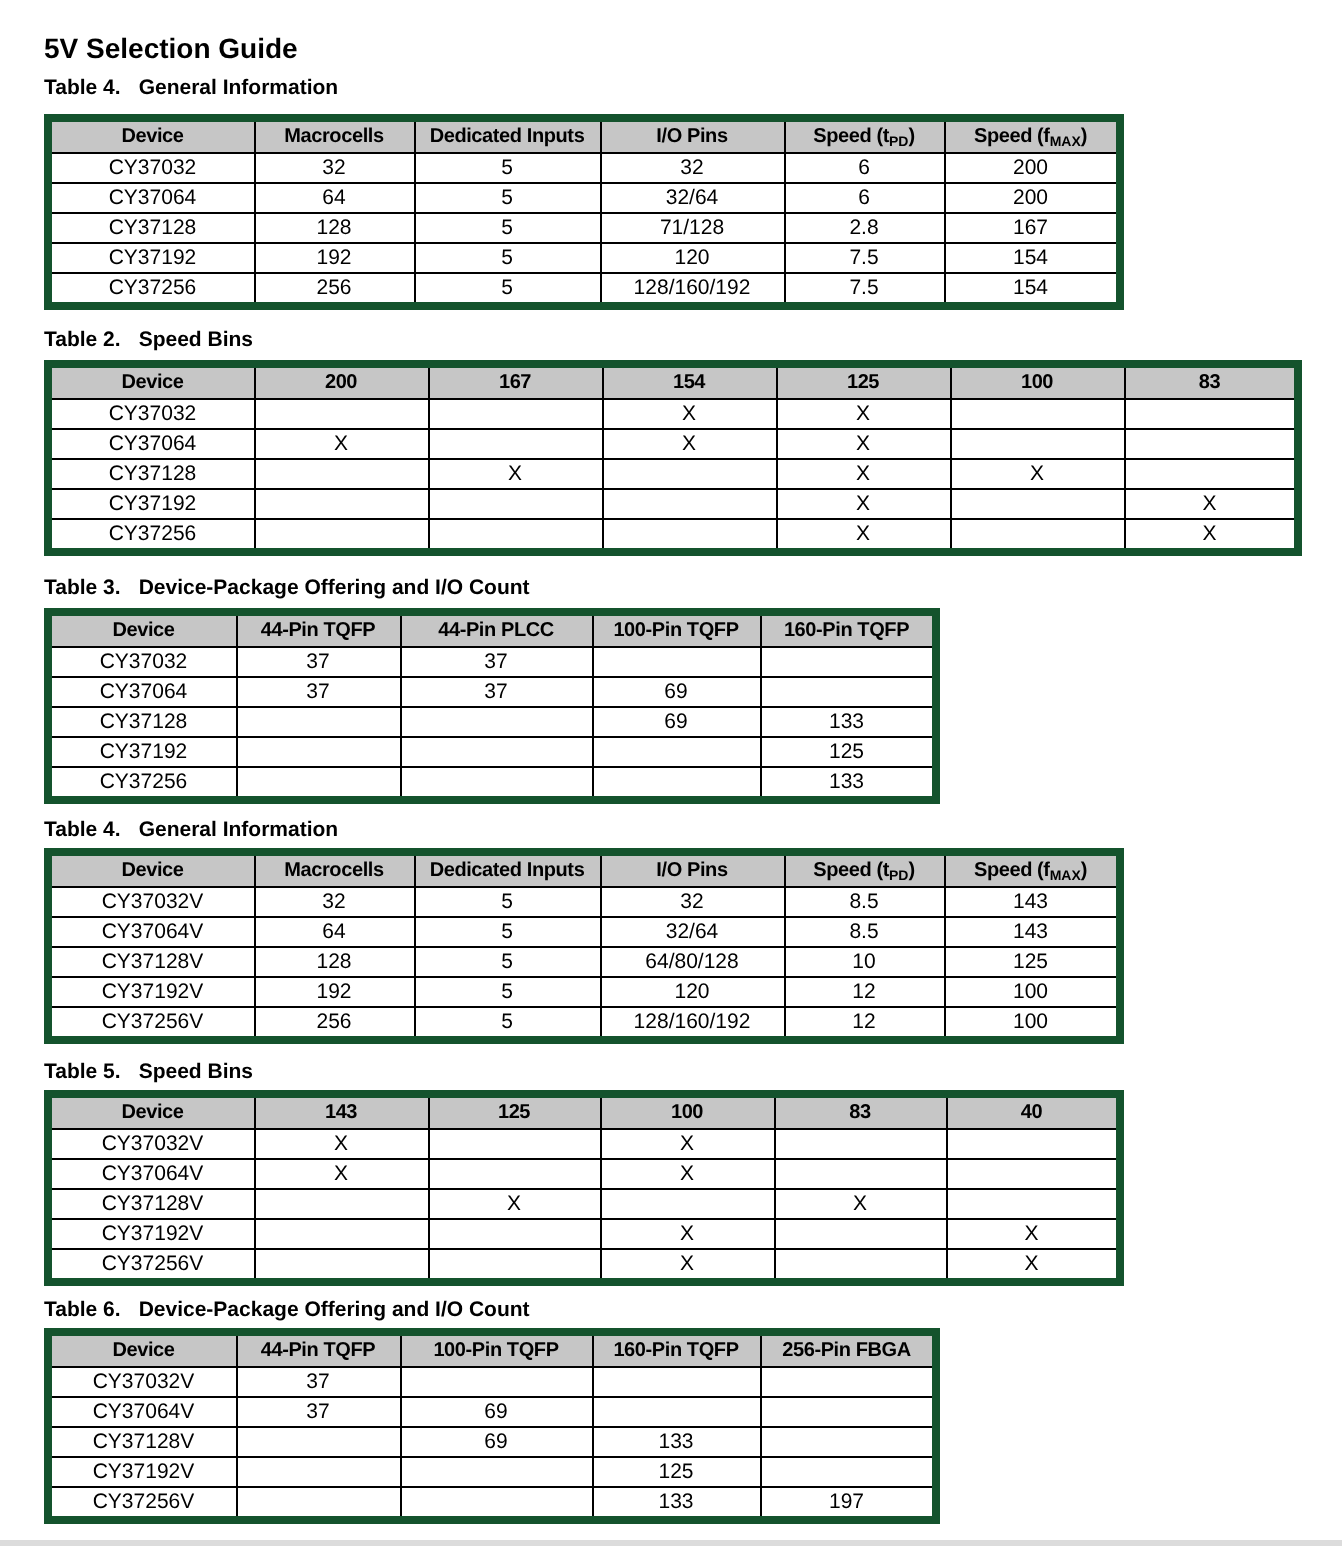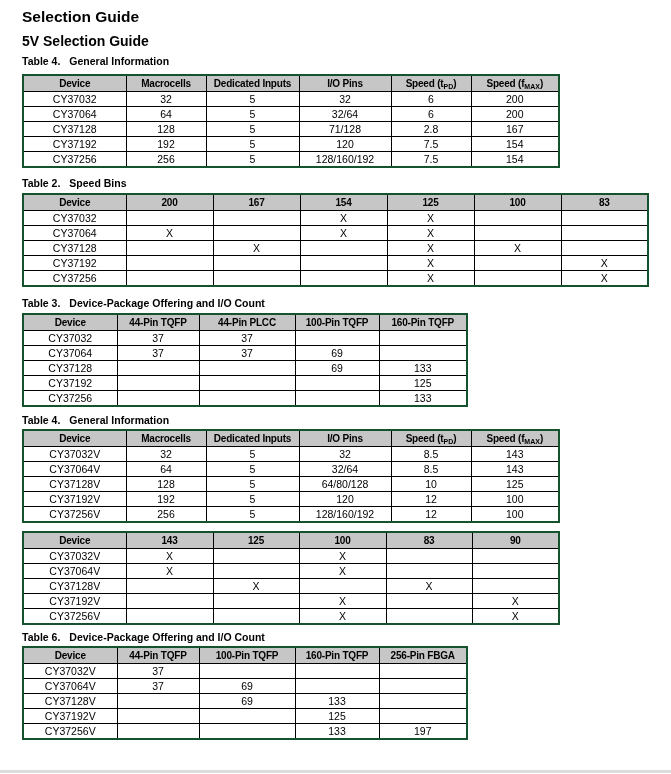--- a/index.html
+++ b/index.html
@@ -29,21 +29,21 @@
 
   .caption {
     font-size:10.5px; line-height:12px; font-weight:bold; margin:0;
     white-space:nowrap;
   }
   .cap-title { margin-left:9px;margin-top:42px; }
 
   table.dtable {
     border-collapse:collapse;
     table-layout:fixed;
-    border:2px solid #14532d;
+    border:4px solid #14532d;
   }
   table.dtable th, table.dtable td {
     border:1px solid #000;
     text-align:center;
     vertical-align:middle;
     padding:0;
     white-space:nowrap;
   }
   table.dtable th {
     background:var(--header-bg, #c6c6c6);
@@ -63,21 +63,20 @@
   #tb3 { margin-top:10px; } #tb3 table { margin-top:4px; }
   #tb4 { margin-top:7px; }  #tb4 table { margin-top:3px; }
   #tb5 { margin-top:8px; }  #tb5 table { margin-top:3px; }
   #tb6 { margin-top:6px; }  #tb6 table { margin-top:3px; }
 </style>
 </head>
 <body>
 
 <div class="page">
 
-  <h1 class="doc-title">Selection Guide</h1>
 
   <section>
     <h2 class="sec-heading">5V Selection Guide</h2>
 
     <div class="tblock" id="tb1">
       <p class="caption">
         <span class="cap-label">Table 4.</span><span class="cap-title">General Information</span>
       </p>
       <table class="dtable" style="width: 536px;">
           <colgroup>
@@ -344,37 +343,40 @@
               <td>5</td>
               <td>128/160/192</td>
               <td>12</td>
               <td>100</td>
             </tr>
           </tbody>
         </table>
     </div>
 
     <div class="tblock" id="tb5">
+      <p class="caption">
+        <span class="cap-label">Table 5.</span><span class="cap-title">Speed Bins</span>
+      </p>
       <table class="dtable" style="width: 536px;">
           <colgroup>
             <col style="width: 103px;">
             <col style="width: 87px;">
             <col style="width: 86px;">
             <col style="width: 87px;">
             <col style="width: 86px;">
             <col style="width: 87px;">
           </colgroup>
           <thead>
             <tr>
               <th>Device</th>
               <th>143</th>
               <th>125</th>
               <th>100</th>
               <th>83</th>
-              <th>90</th>
+              <th>40</th>
             </tr>
           </thead>
           <tbody>
             <tr>
               <td>CY37032V</td>
               <td>X</td>
               <td></td>
               <td>X</td>
               <td></td>
               <td></td>

